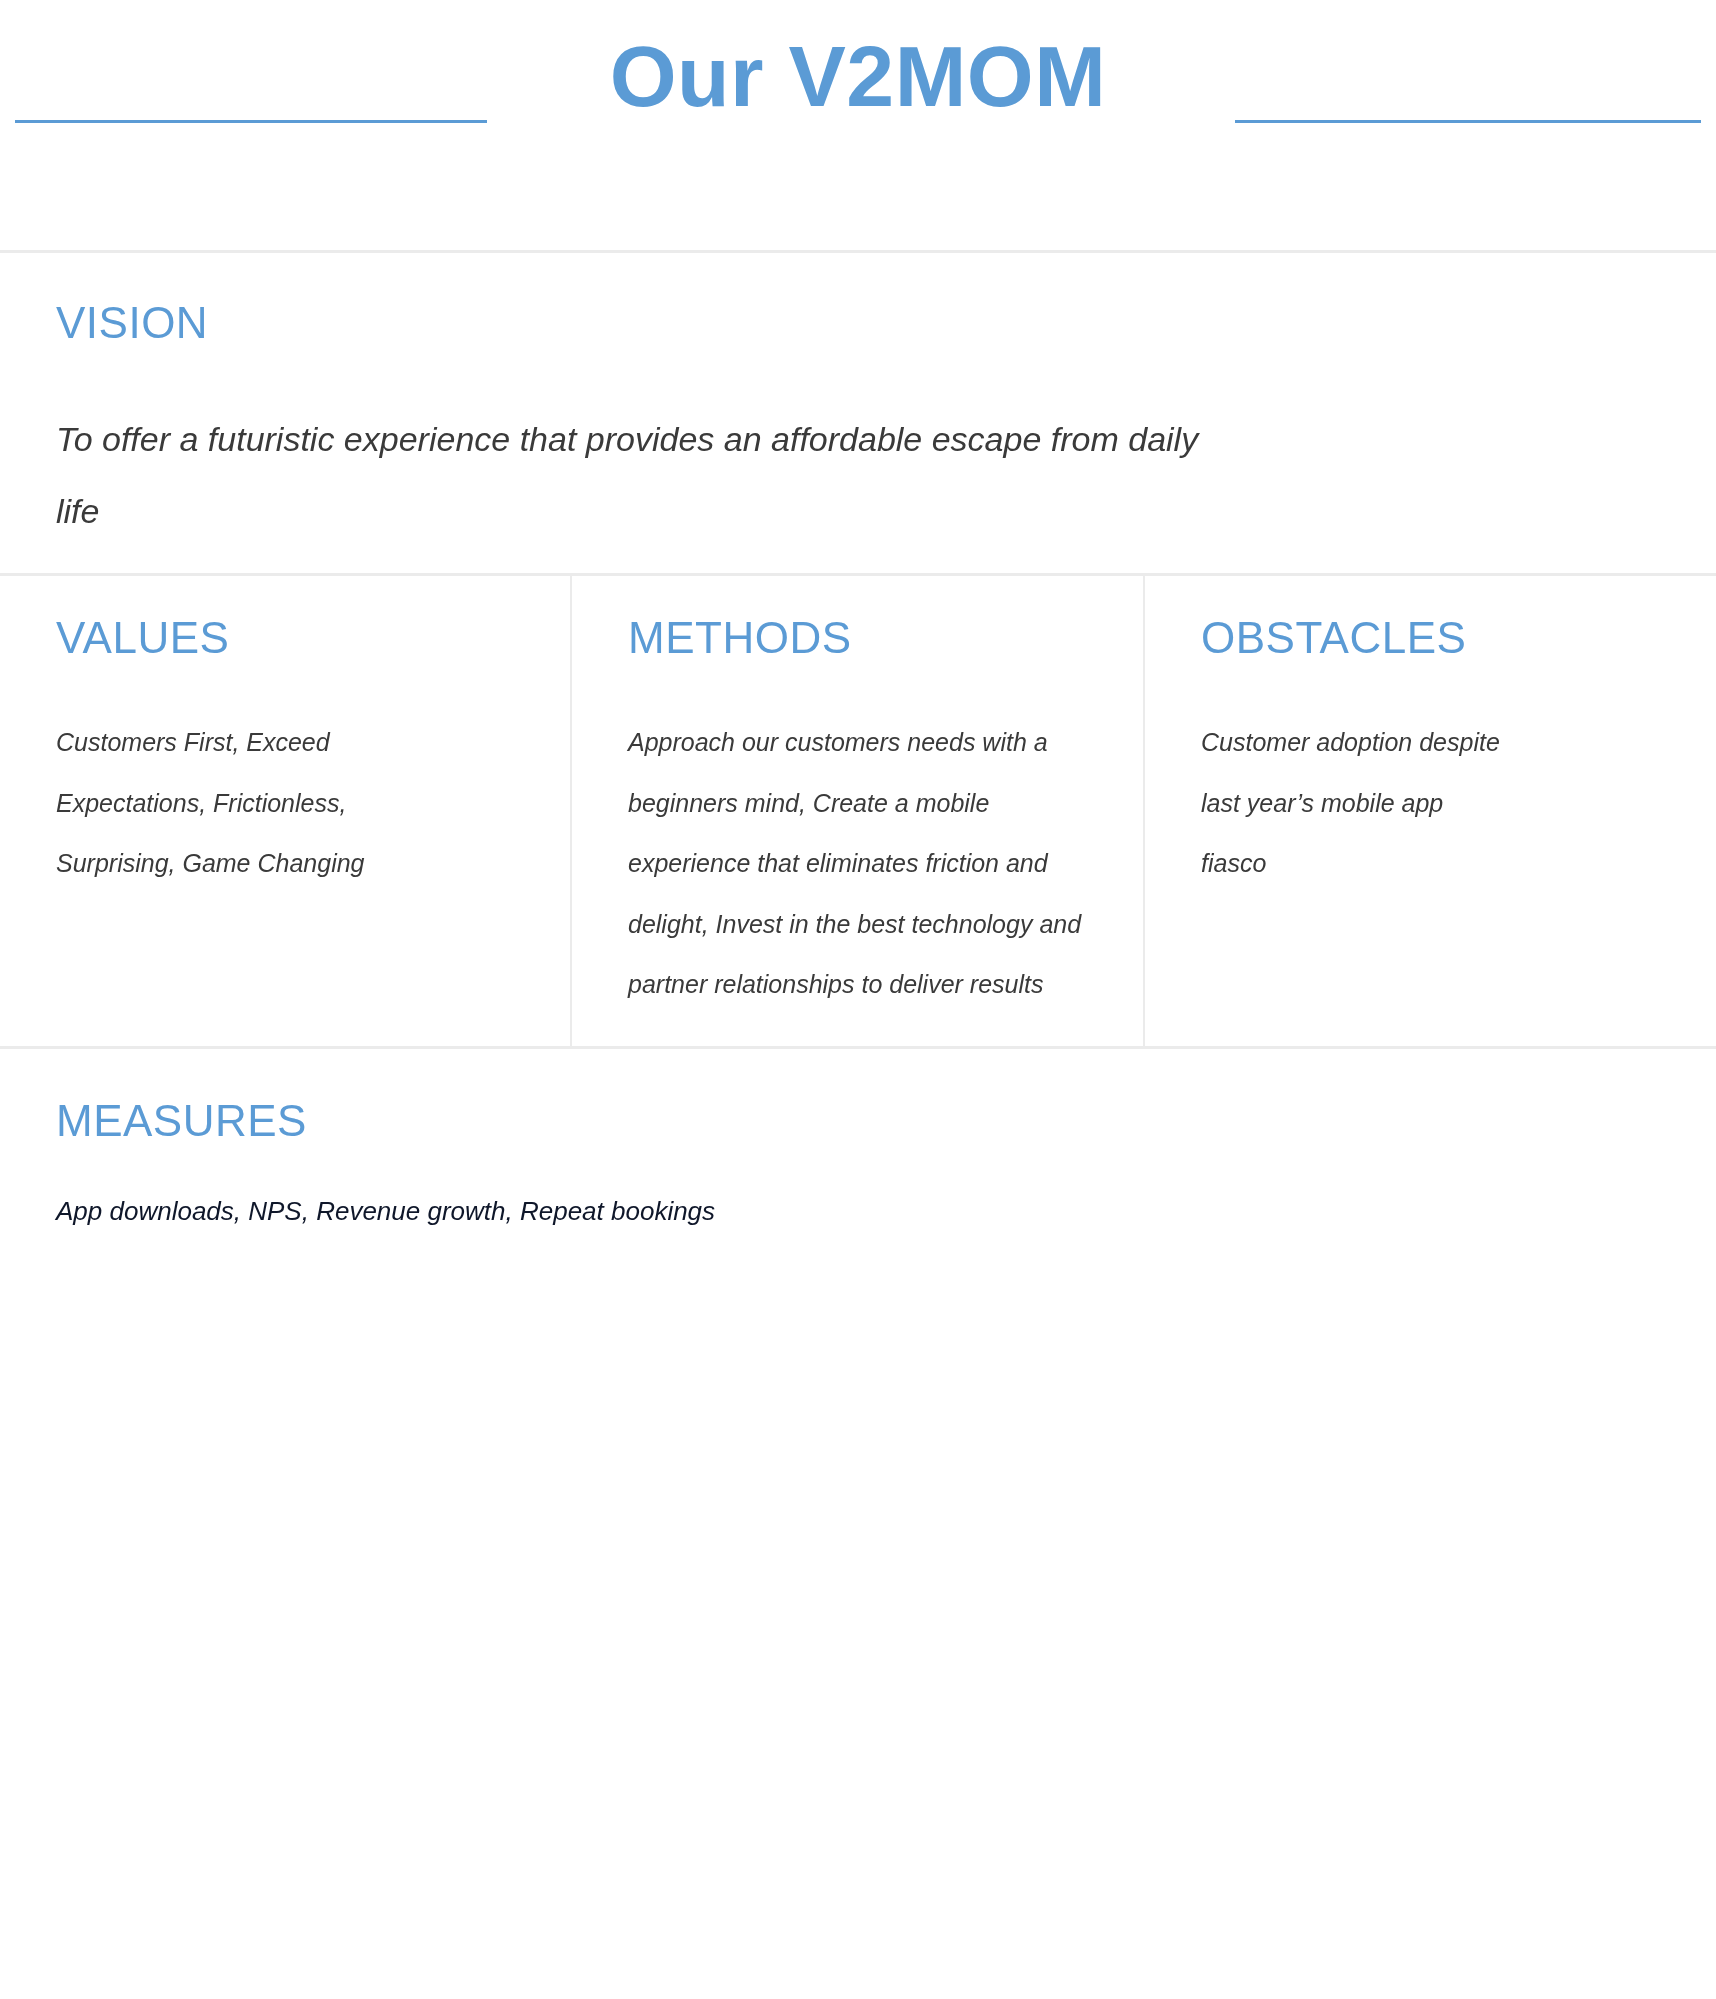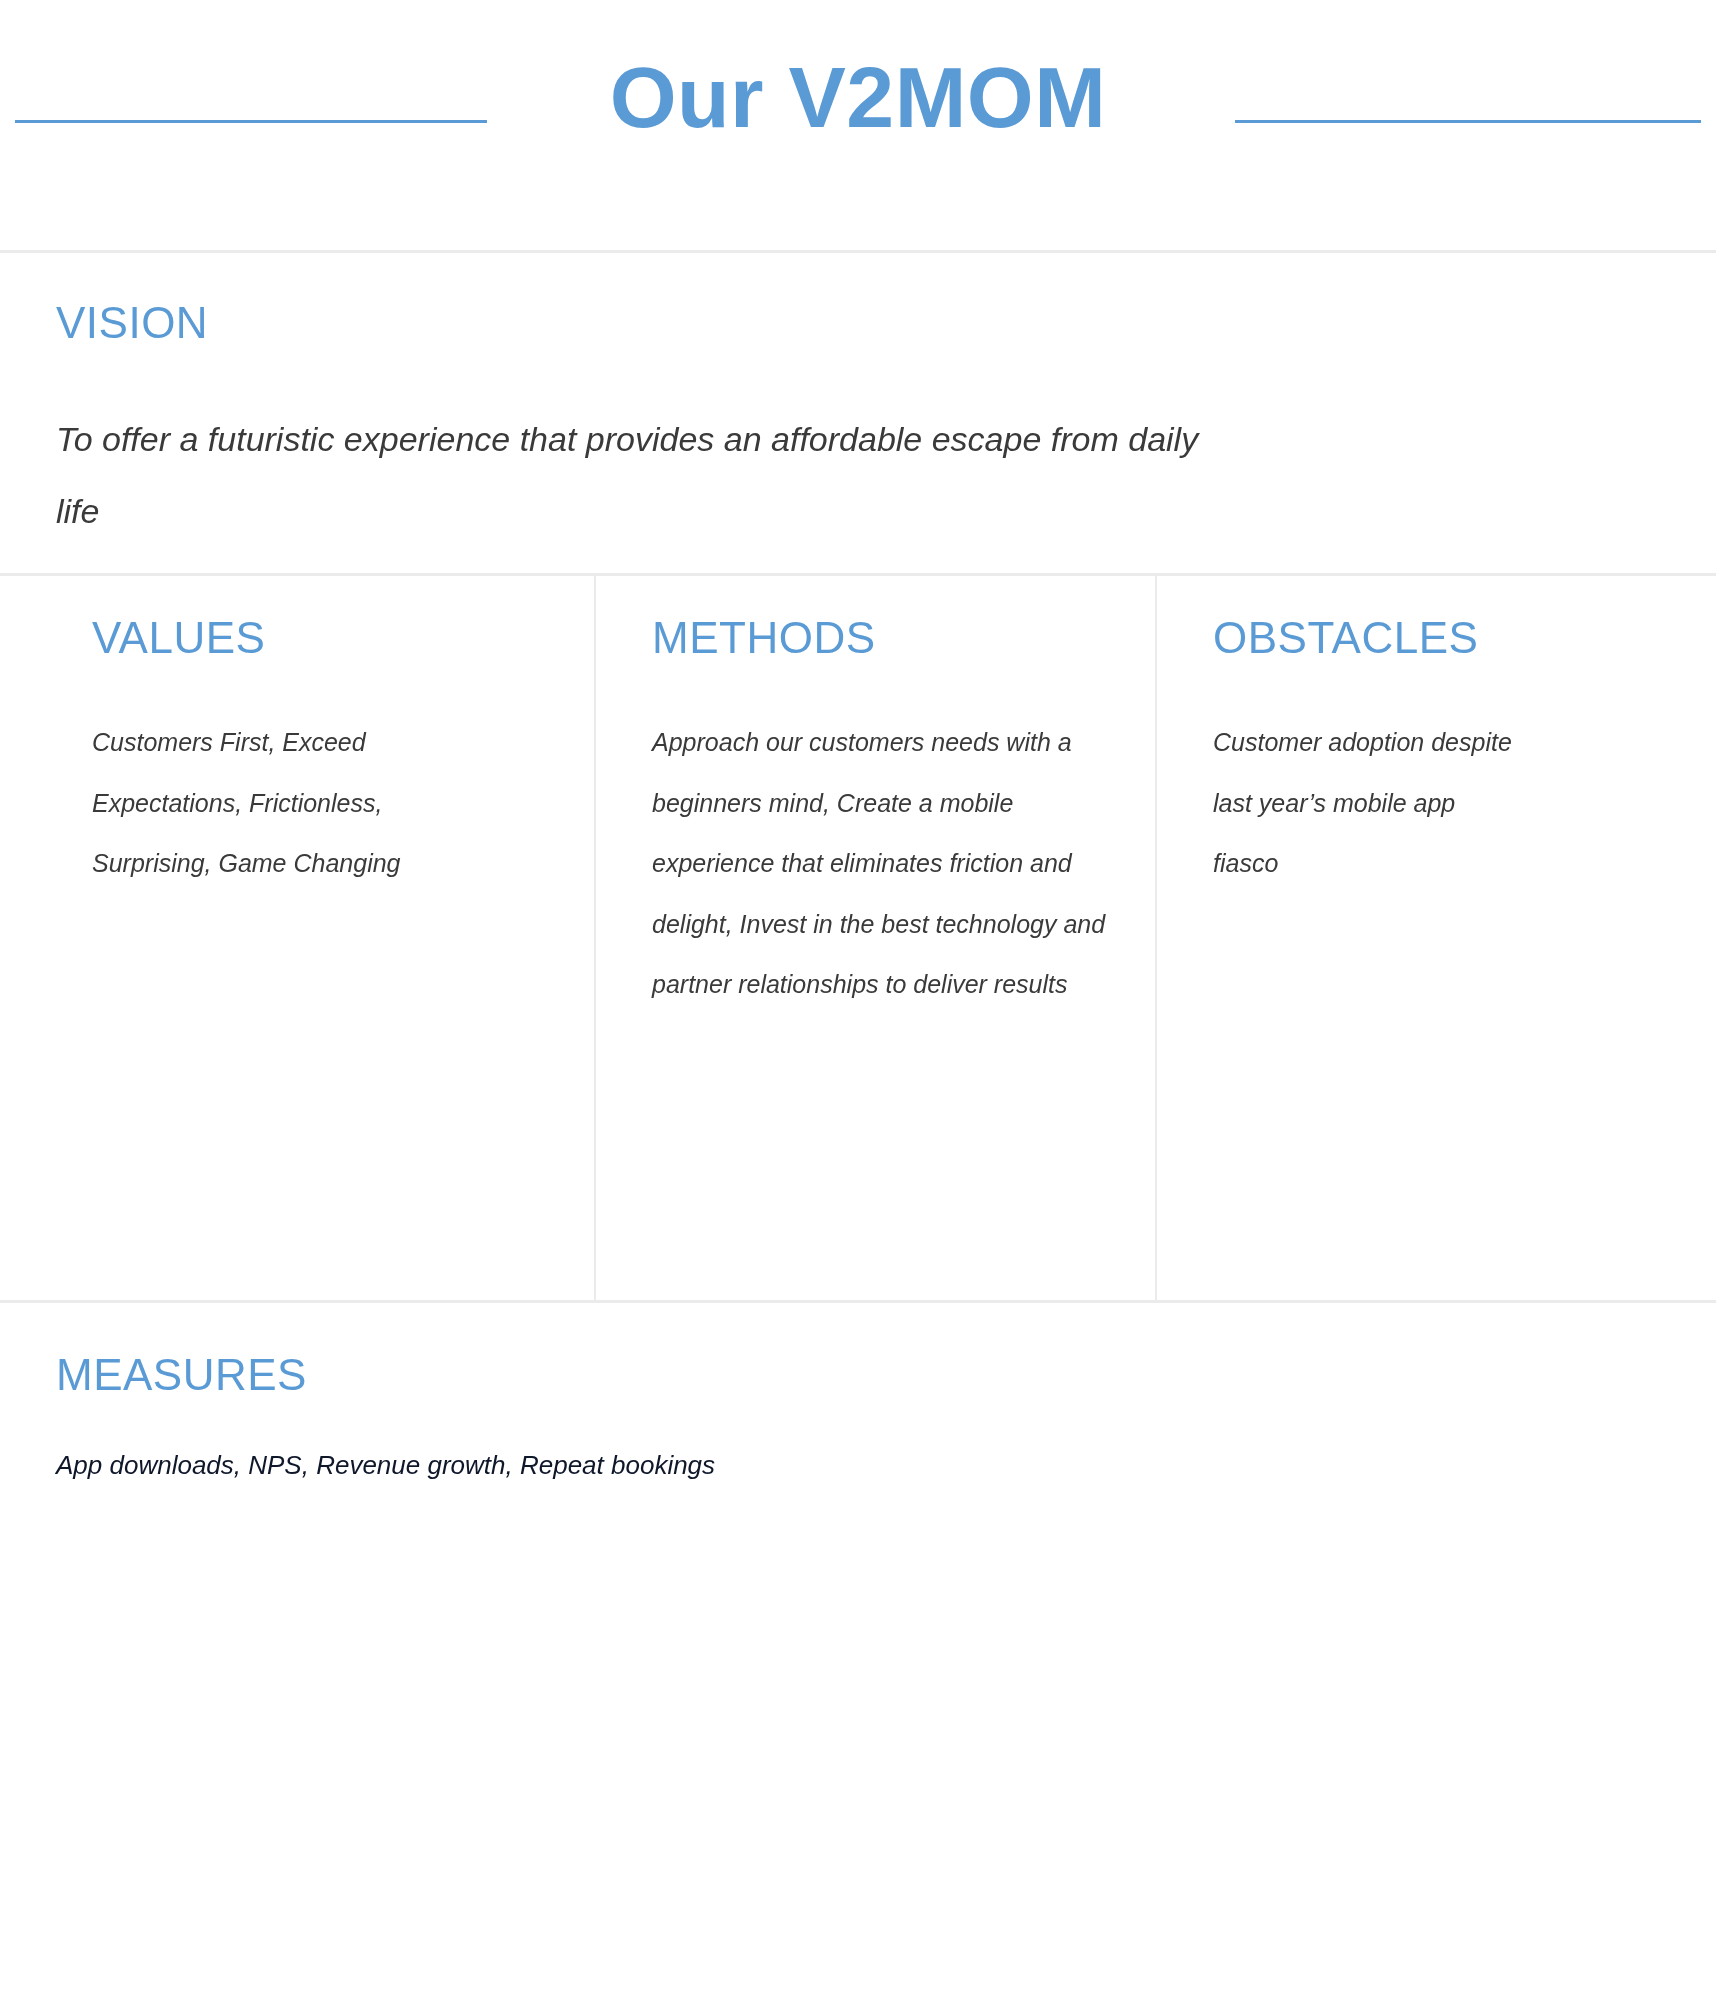--- a/index.html
+++ b/index.html
@@ -40,21 +40,21 @@
   .header-rule.left {
     left: 15px;
     width: 472px;
   }
   .header-rule.right {
     left: 1235px;
     width: 466px;
   }
   .page-title {
     position: absolute;
-    top: 52px;
+    top: 31px;
     left: 0;
     width: 100%;
     text-align: center;
     color: #5B9BD5;
     font-size: 86px;
     font-weight: bold;
     letter-spacing: 0.5px;
     line-height: 1.05;
     font-family: "Liberation Sans", sans-serif;
   }
@@ -91,23 +91,22 @@
   }
   .vision-body {
     font-size: 34px;
     line-height: 2.12;
     max-width: 1180px;
   }
 
   
   .columns {
     display: flex;
-    height: 724px;
+    height: 470px;
     box-sizing: border-box;
-    padding-left: 36px;
   }
   .col {
     box-sizing: border-box;
     padding: 40px 46px 0 56px;
     position: relative;
   }
   .col-values   { width: 570px; }
   .col-methods  { width: 575px; border-left: 2px solid #ebebeb; border-right: 2px solid #ebebeb; }
   .col-obstacles{ width: 571px; }
   .col .section-head { margin-bottom: 52px; }

